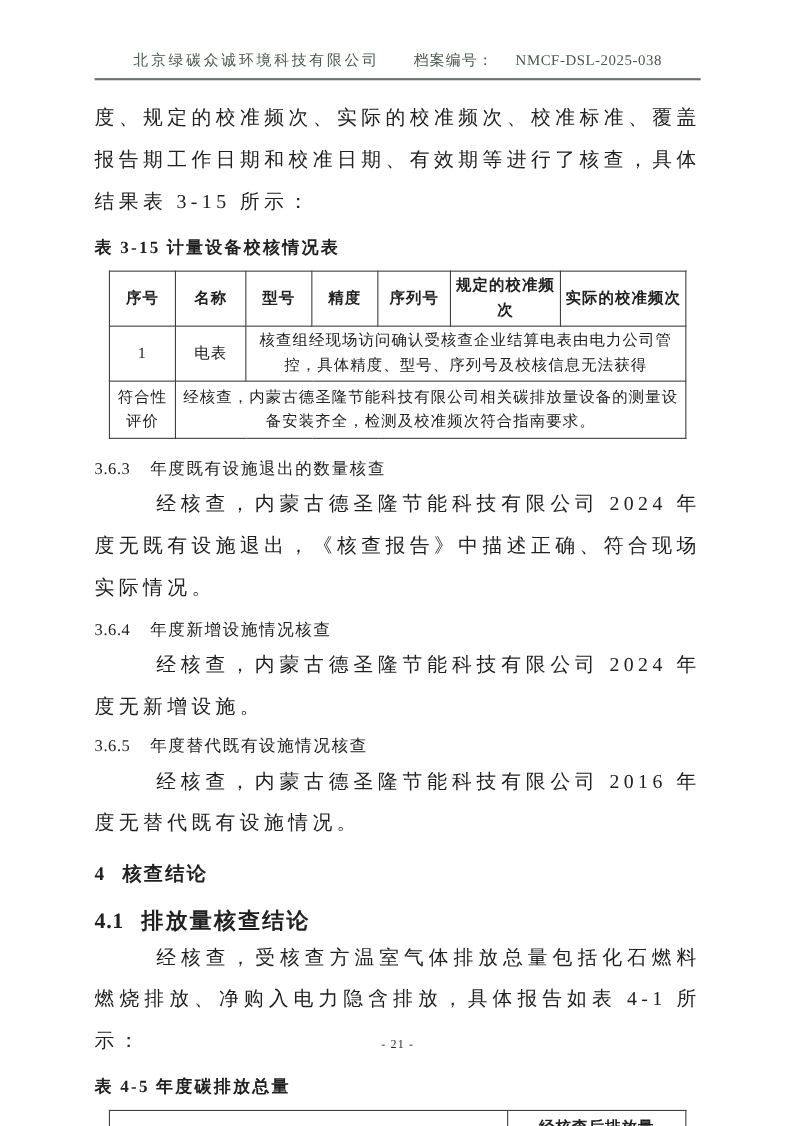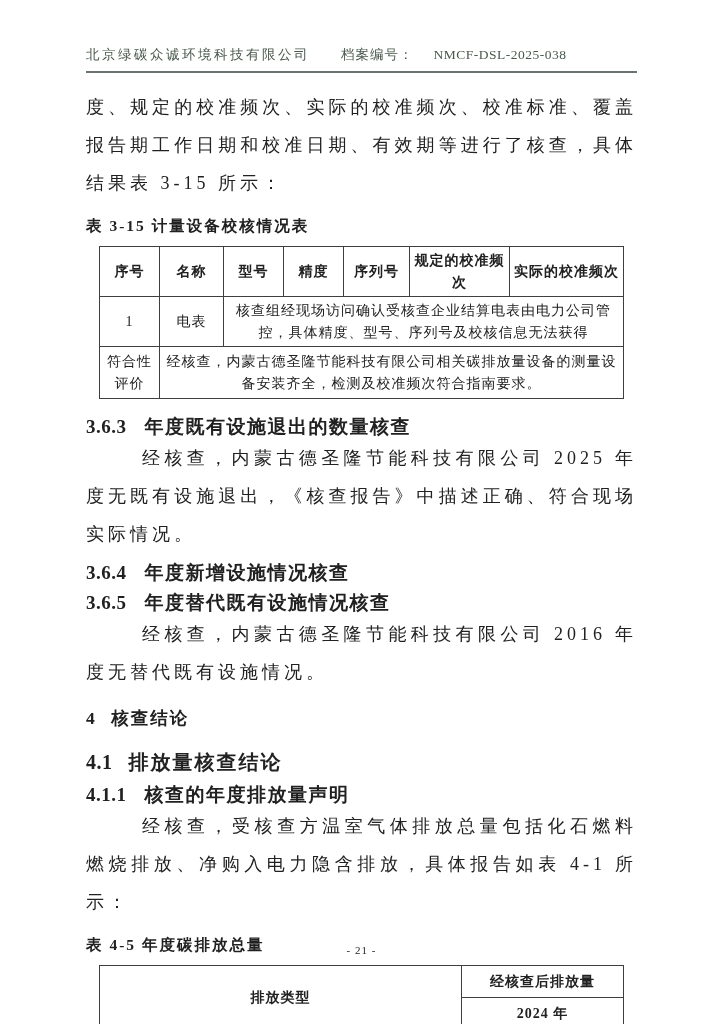--- a/index.html
+++ b/index.html
@@ -3,21 +3,21 @@
 <meta charset="utf-8">
 <style>
   html,body{margin:0;padding:0;}
   body{
     width:723px;height:1024px;background:#ffffff;position:relative;overflow:hidden;
     font-family:"Liberation Serif","DejaVu Serif",serif;color:#212121;
   }
   
   .doc-header{
     position:absolute;left:86px;top:46px;width:551px;
-    display:flex;justify-content:flex-start;align-items:flex-end;
+    display:flex;justify-content:center;align-items:flex-end;
     border-bottom:2px solid #6b746c;padding-bottom:7px;
     color:#49584c;font-size:13.5px;letter-spacing:2.5px;white-space:nowrap;gap:31px;
   }
   .doc-header .archive{letter-spacing:1px;}
   .doc-header .archive .num{margin-left:20px;letter-spacing:0.5px;}
   
   .content{position:absolute;left:86px;top:88px;width:551px;}
   p.body-text{
     margin:0;font-size:18px;line-height:38px;letter-spacing:4px;
     text-align:justify;text-justify:inter-character;text-indent:56px;
@@ -33,21 +33,21 @@
   td,th{
     border:1px solid #3f3f3f;font-size:14px;line-height:22px;padding:2px 4px;
     text-align:center;vertical-align:middle;letter-spacing:1px;
   }
   th{font-weight:bold;}
   .t315 .hrow th{height:45px;}
   .t315 .r1 td{height:45px;}
   .t315 .r2 td{height:47px;}
   .t41 td{height:27px;font-weight:bold;}
   
-  .h3{font-weight:bold;font-size:19px;letter-spacing:1.5px;line-height:24px;margin:16px 0 0;}
+  .h3{font-weight:normal;font-size:15px;letter-spacing:1.5px;line-height:24px;margin:16px 0 0;}
   .h3 .num{margin-right:18px;letter-spacing:0.5px;}
   .h1{font-weight:bold;font-size:17.5px;letter-spacing:2px;line-height:30px;margin:12px 0 0;}
   .h1 .num{margin-right:16px;letter-spacing:0.5px;}
   .h2{font-weight:bold;font-size:20px;letter-spacing:2px;line-height:26px;margin:16px 0 0;}
   .h2 .num{margin-right:16px;letter-spacing:0.5px;}
   .mt6{margin-top:6px;} .mt4{margin-top:4px;} .mt2{margin-top:2px;} .mt8{margin-top:8px;}
   
   .doc-footer{
     position:absolute;left:0;top:944px;width:723px;text-align:center;
     font-size:11px;letter-spacing:1px;color:#2a2a2a;
@@ -97,42 +97,40 @@
     <tr class="r2">
       <td>符合性评价</td>
       <td colspan="6">经核查，内蒙古德圣隆节能科技有限公司相关碳排放量设备的测量设备安装齐全，检测及校准频次符合指南要求。</td>
     </tr>
   </tbody>
     </table>
 
   <h3 class="h3">
     <span class="num">3.6.3</span><span>年度既有设施退出的数量核查</span>
   </h3>
-  <p class="body-text mt6">经核查，内蒙古德圣隆节能科技有限公司 2025 年度无既有设施退出，《核查报告》中描述正确、符合现场实际情况。</p>
+  <p class="body-text mt6">经核查，内蒙古德圣隆节能科技有限公司 2024 年度无既有设施退出，《核查报告》中描述正确、符合现场实际情况。</p>
 
   <h3 class="h3 mt8">
     <span class="num">3.6.4</span><span>年度新增设施情况核查</span>
   </h3>
+  <p class="body-text mt4">经核查，内蒙古德圣隆节能科技有限公司 2024 年度无新增设施。</p>
 
   <h3 class="h3 mt6">
     <span class="num">3.6.5</span><span>年度替代既有设施情况核查</span>
   </h3>
   <p class="body-text mt2">经核查，内蒙古德圣隆节能科技有限公司 2016 年度无替代既有设施情况。</p>
 
   <h1 class="h1">
     <span class="num">4</span><span>核查结论</span>
   </h1>
 
   <h2 class="h2">
     <span class="num">4.1</span><span>排放量核查结论</span>
   </h2>
 
-  <h3 class="h3 mt8">
-    <span class="num">4.1.1</span><span>核查的年度排放量声明</span>
-  </h3>
   <p class="body-text mt4">经核查，受核查方温室气体排放总量包括化石燃料燃烧排放、净购入电力隐含排放，具体报告如表 4-1 所示：</p>
 
   <div class="tbl-caption">表 4-5 年度碳排放总量</div>
 
   <table class="t41">
     <colgroup>
       <col style="width:362px">
         <col style="width:162px">
     </colgroup>
     <tbody>

